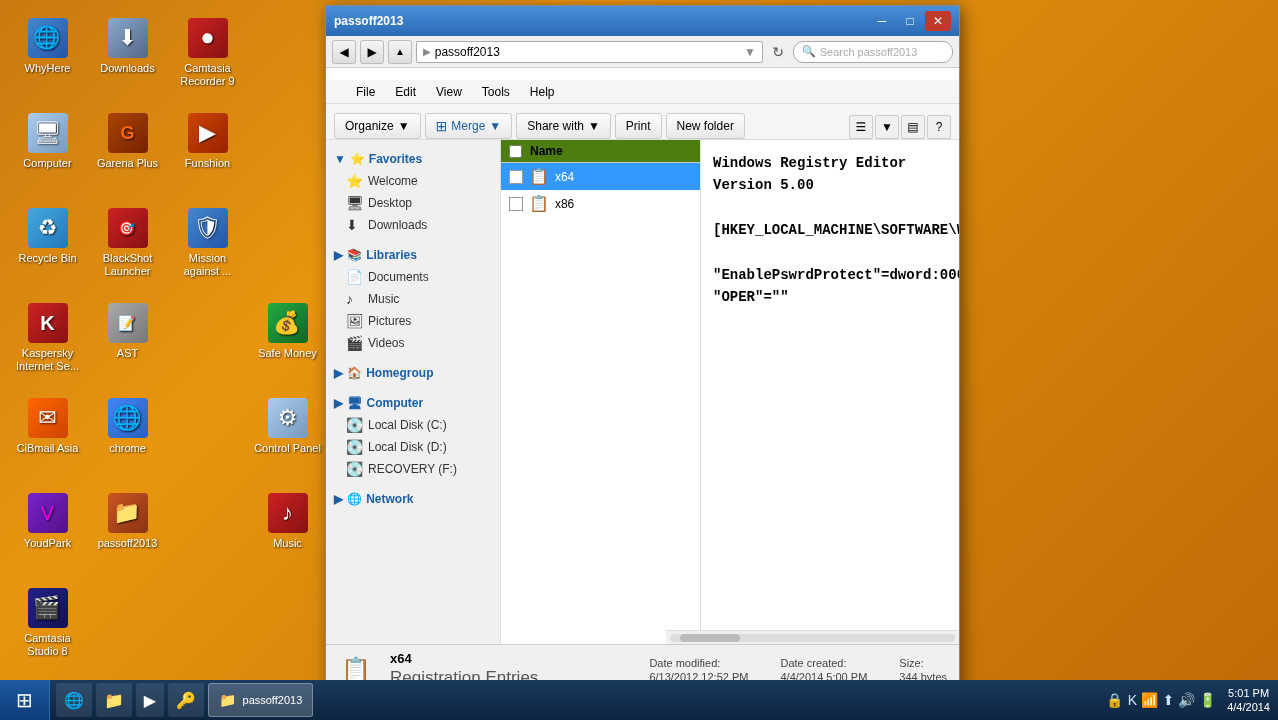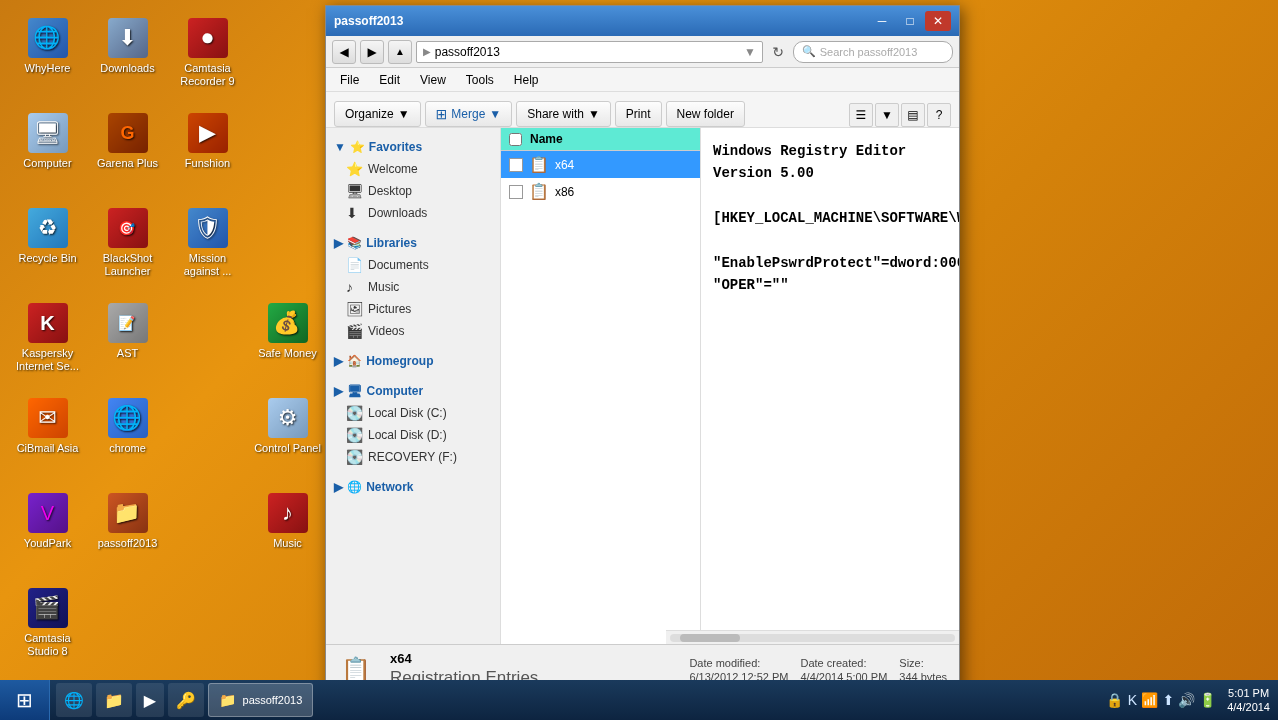--- a/index.html
+++ b/index.html
@@ -357,21 +357,21 @@
 
     
     .file-list-pane {
       width: 200px;
       border-right: 1px solid #ddd;
       overflow-y: auto;
       flex-shrink: 0;
     }
 
     .file-list-header {
-      background: #5eead4;
+      background: #4d7c0f;
       border-bottom: 1px solid #ccc;
       padding: 4px 8px;
       font-size: 12px;
       font-weight: bold;
       display: flex;
       align-items: center;
       gap: 4px;
     }
 
     .file-item {
@@ -443,21 +443,21 @@
       font-weight: bold;
     }
 
     .status-type {
       font-size: 17px;
       color: #555;
     }
 
     .status-dates {
       display: flex;
-      gap: 12px;
+      gap: 32px;
       margin-left: auto;
       font-size: 11px;
       color: #444;
     }
 
     .status-date-item {
       display: flex;
       flex-direction: column;
       gap: 2px;
     }
@@ -483,22 +483,23 @@
     .icon-passoff { background: linear-gradient(135deg, #cc5522, #883311); border-radius: 6px; }
     .icon-music { background: linear-gradient(135deg, #cc2222, #881111); border-radius: 6px; }
     .icon-camtasia2 { background: linear-gradient(135deg, #222288, #111155); border-radius: 6px; }
 
     .menu-bar {
       height: 24px;
       background: #f5f5f5;
       border-bottom: 1px solid #ddd;
       display: flex;
       align-items: center;
-      padding: 0 4px;
+      padding: 0 20px;
       flex-shrink: 0;
+      margin-top: 12px;
     }
 
     .menu-item {
       padding: 2px 10px;
       font-size: 12px;
       cursor: pointer;
       border-radius: 2px;
     }
   </style>
 </head>

